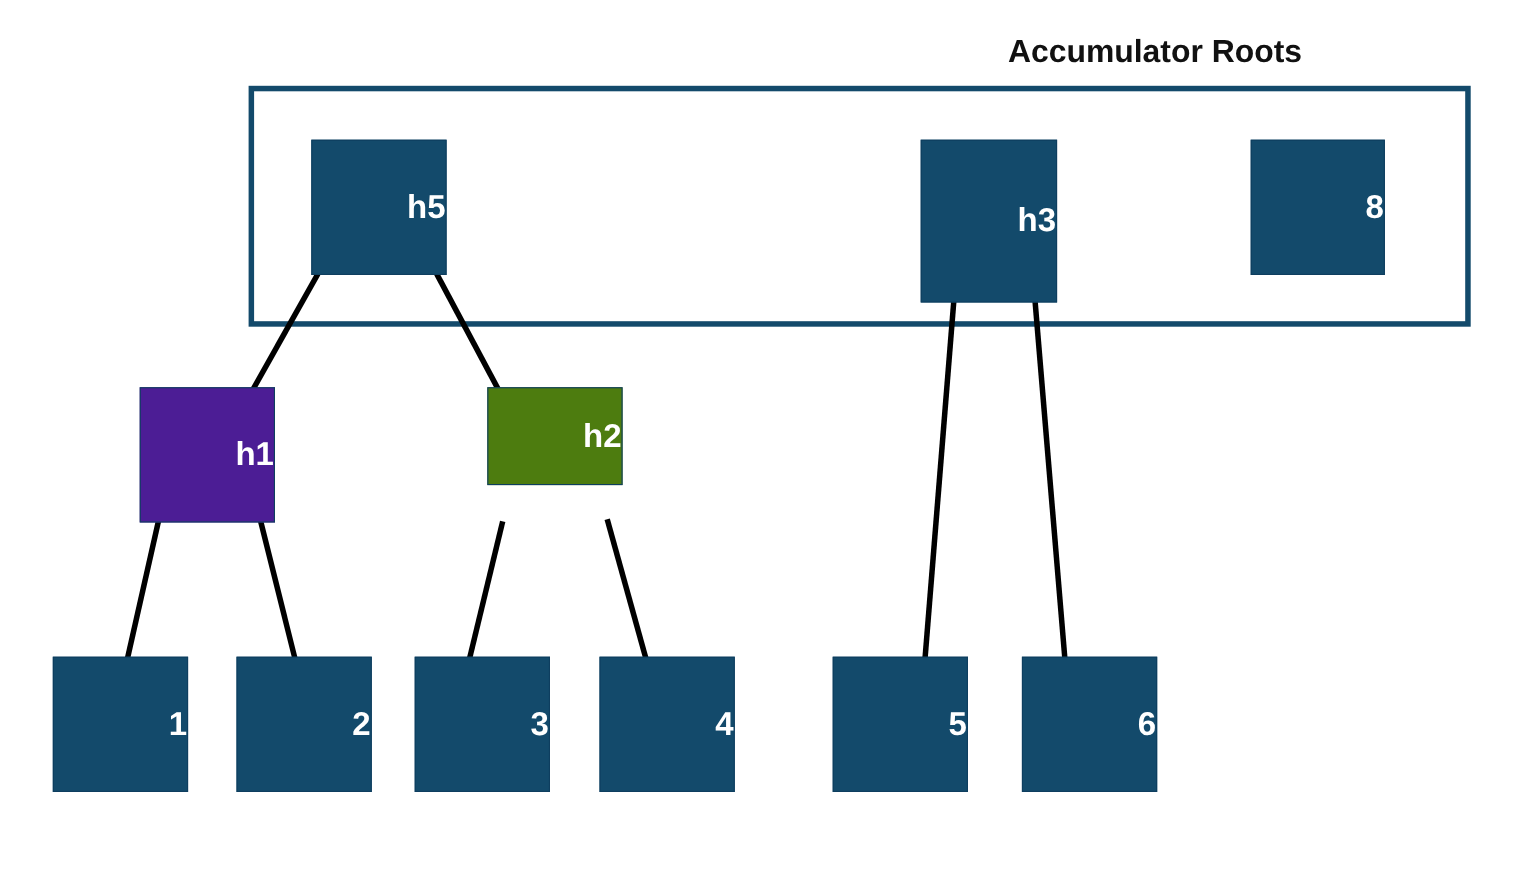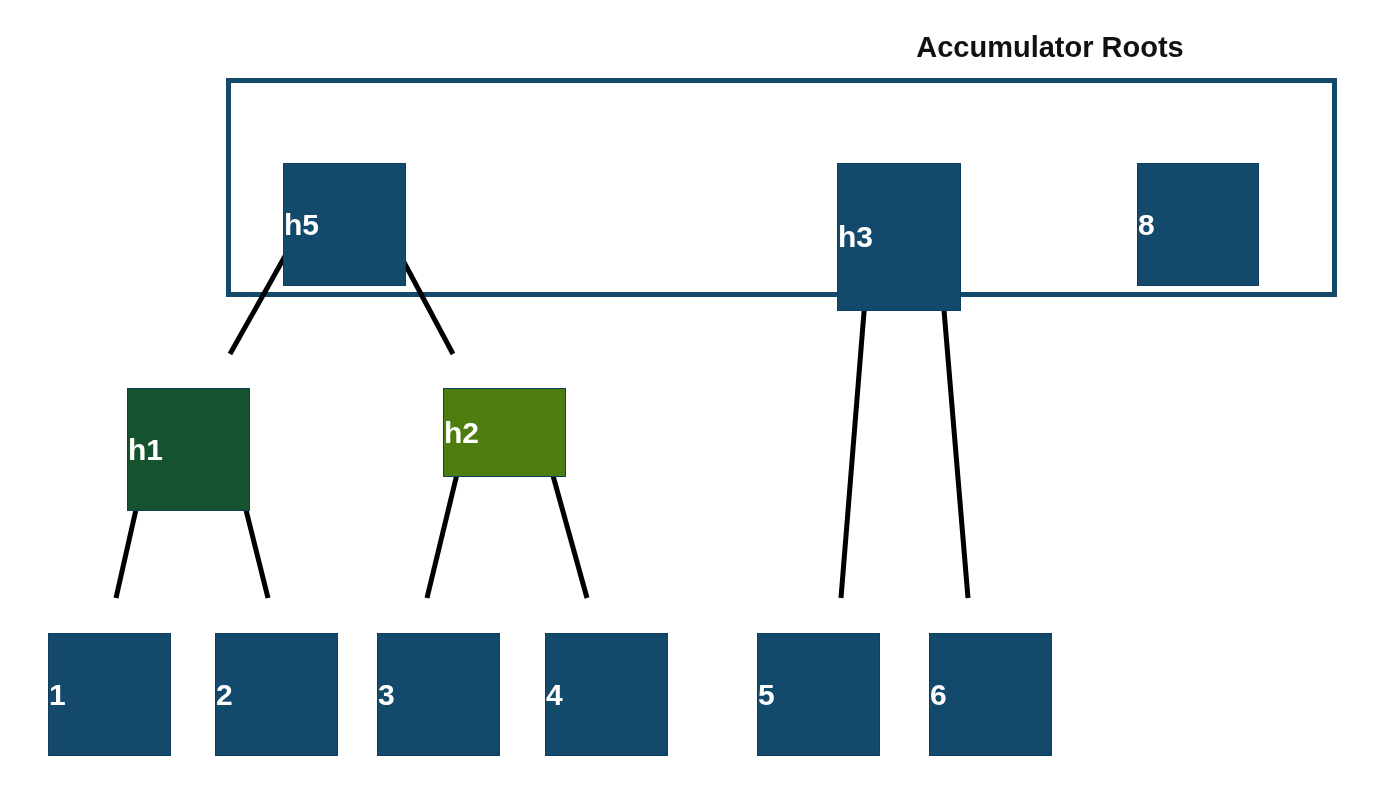--- a/index.html
+++ b/index.html
@@ -40,26 +40,25 @@
     top: 0;
     width: 1400px;
     height: 795px;
     pointer-events: none;
   }
   .node {
     position: absolute;
     box-sizing: border-box;
     display: flex;
     align-items: center;
-    justify-content: flex-start;
+    justify-content: flex-end;
     font-size: 30px;
     font-weight: bold;
     border-width: 1px;
     border-style: solid;
-    margin-top: 36px;
   }
 </style>
 </head>
 <body>
 
 <div class="canvas">
   <div class="diagram-title" style="color: rgb(17, 17, 17);">Accumulator Roots</div>
 
   <div class="roots-box" style="left: 226px; top: 78px; width: 1111px; height: 219px; border-color: rgb(19, 74, 107);"></div>
 
@@ -77,21 +76,21 @@
   <div id="nodes">
       <div class="node" style="left: 283px; top: 127px; width: 123px; height: 123px; background: rgb(19, 74, 107); border-color: rgb(14, 62, 95);">
         <span style="color: rgb(255, 255, 255);">h5</span>
       </div>
       <div class="node" style="left: 837px; top: 127px; width: 124px; height: 148px; background: rgb(19, 74, 107); border-color: rgb(14, 62, 95);">
         <span style="color: rgb(255, 255, 255);">h3</span>
       </div>
       <div class="node" style="left: 1137px; top: 127px; width: 122px; height: 123px; background: rgb(19, 74, 107); border-color: rgb(14, 62, 95);">
         <span style="color: rgb(255, 255, 255);">8</span>
       </div>
-      <div class="node" style="left: 127px; top: 352px; width: 123px; height: 123px; background: #14532d; border-color: rgb(14, 62, 95);">
+      <div class="node" style="left: 127px; top: 352px; width: 123px; height: 123px; background: #4c1d95; border-color: rgb(14, 62, 95);">
         <span style="color: rgb(255, 255, 255);">h1</span>
       </div>
       <div class="node" style="left: 443px; top: 352px; width: 123px; height: 89px; background: #4d7c0f; border-color: rgb(14, 62, 95);">
         <span style="color: rgb(255, 255, 255);">h2</span>
       </div>
       <div class="node" style="left: 48px; top: 597px; width: 123px; height: 123px; background: rgb(19, 74, 107); border-color: rgb(14, 62, 95);">
         <span style="color: rgb(255, 255, 255);">1</span>
       </div>
       <div class="node" style="left: 215px; top: 597px; width: 123px; height: 123px; background: rgb(19, 74, 107); border-color: rgb(14, 62, 95);">
         <span style="color: rgb(255, 255, 255);">2</span>

